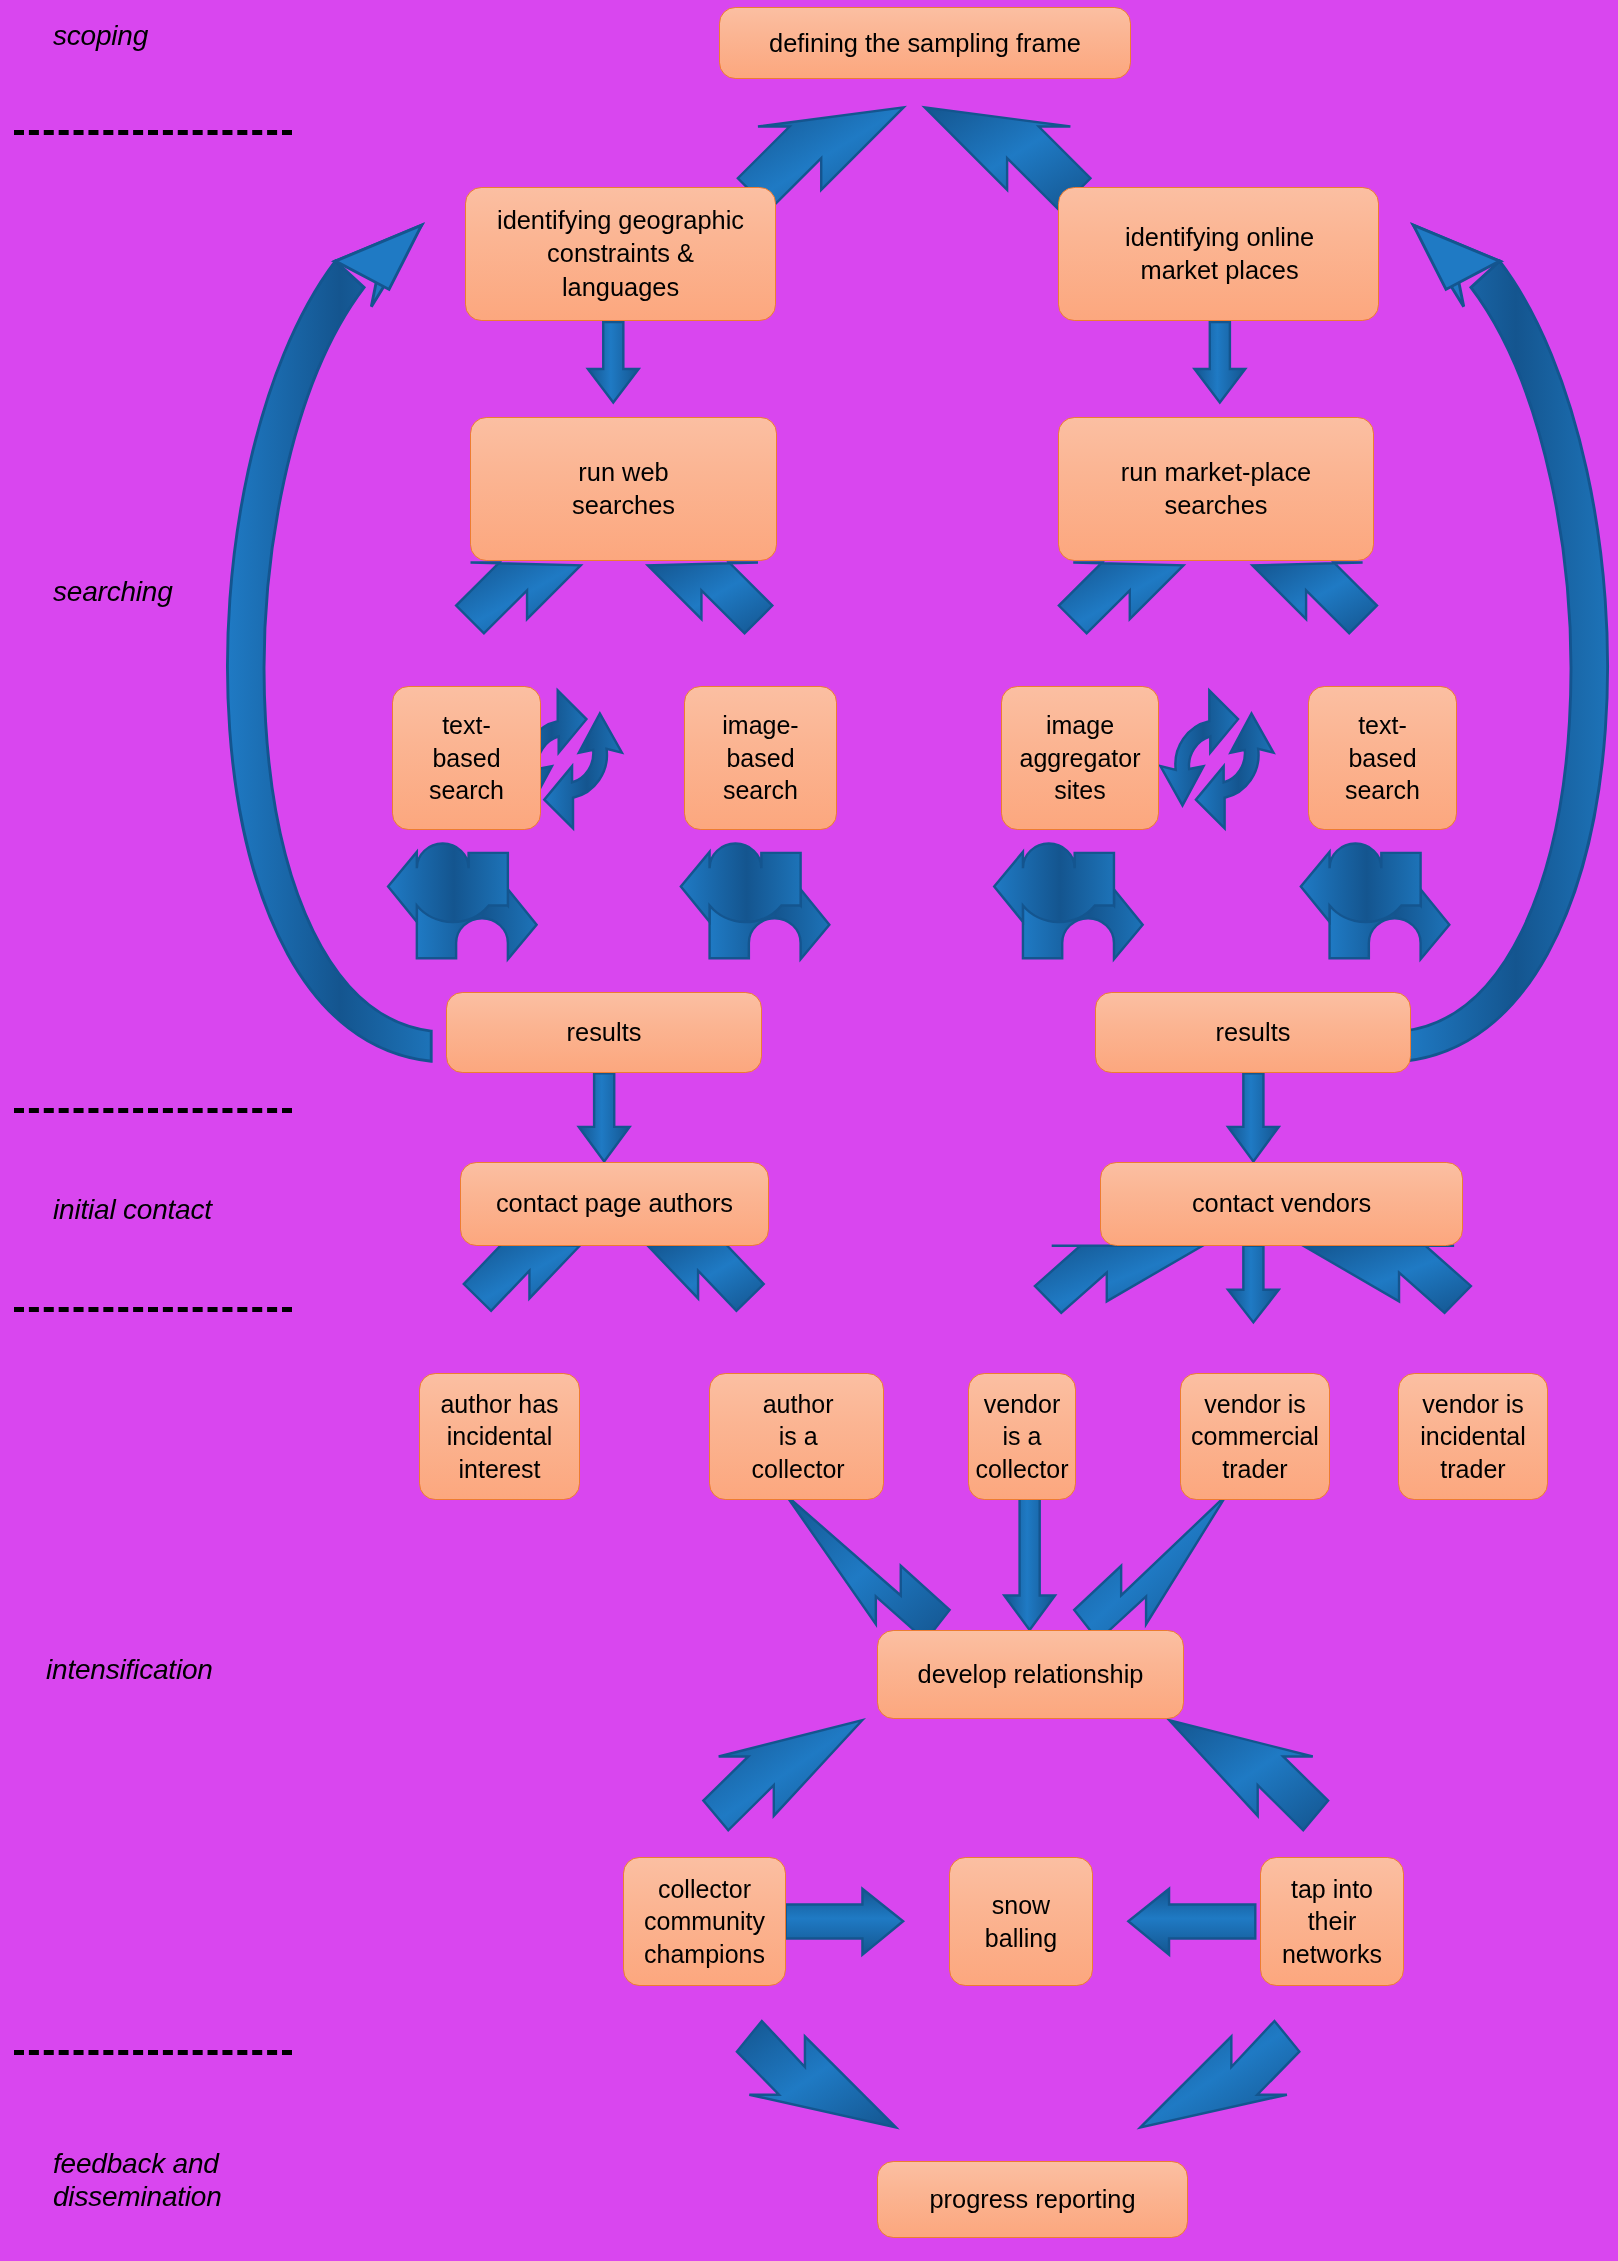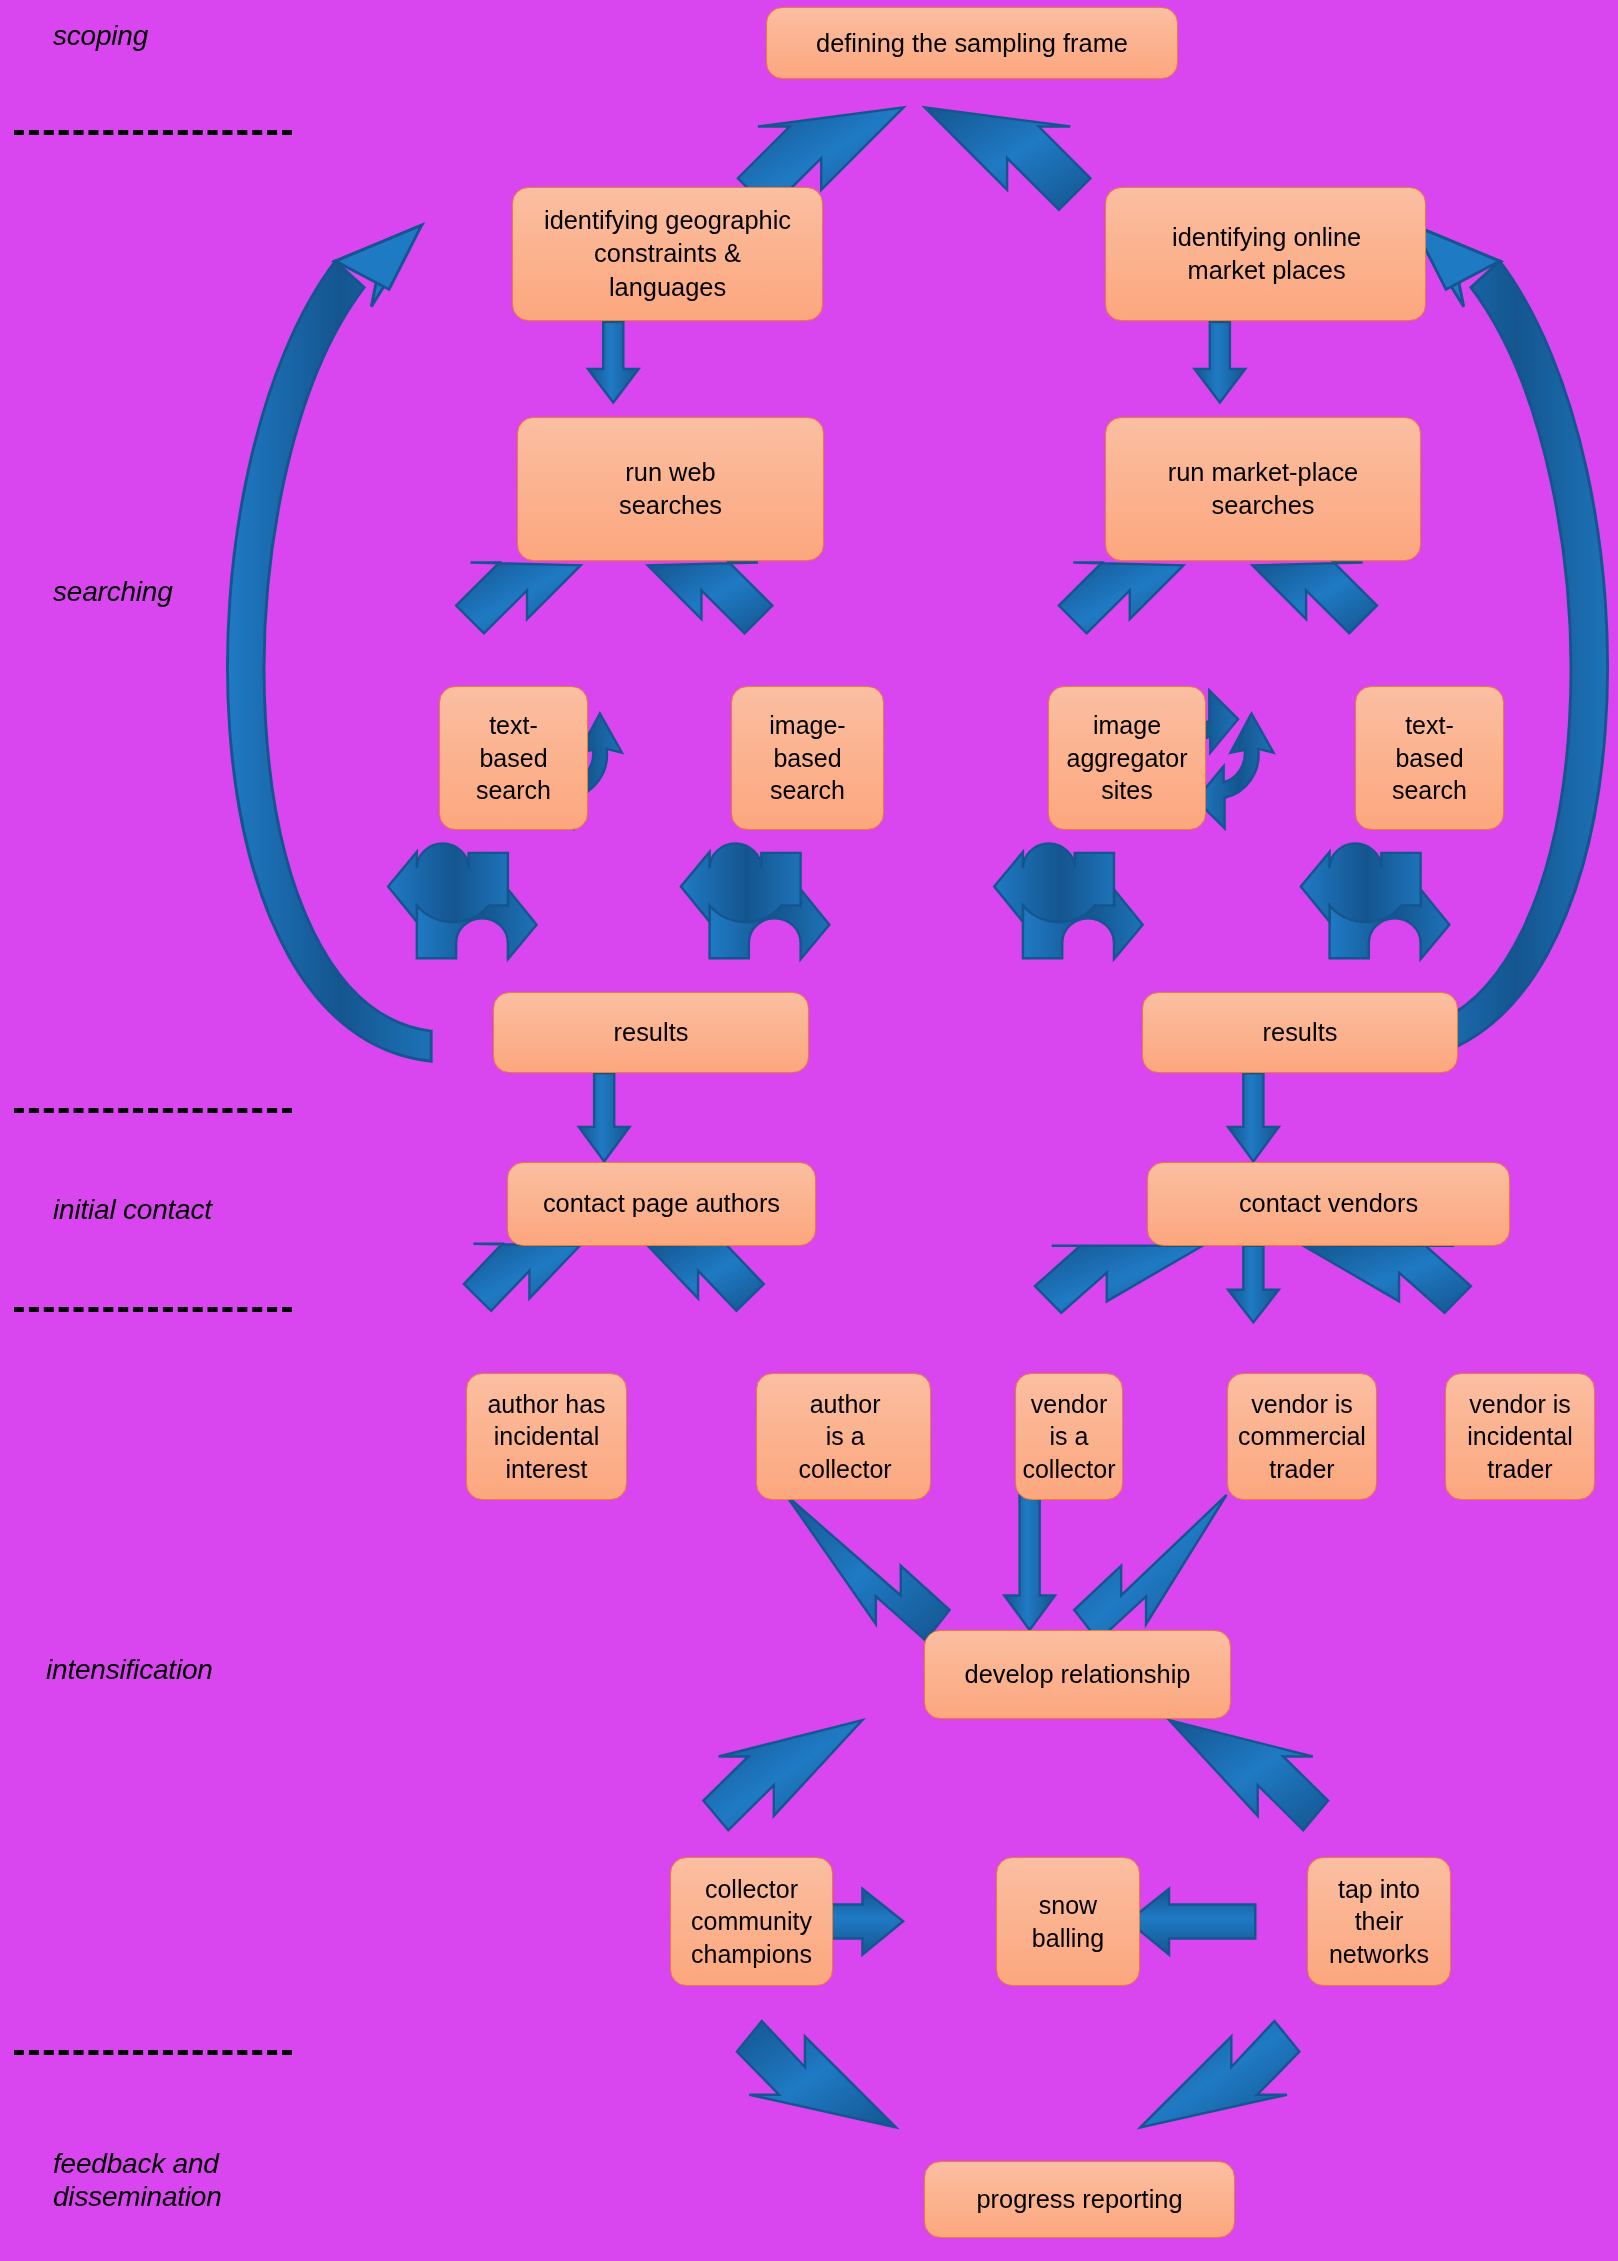--- a/index.html
+++ b/index.html
@@ -44,21 +44,20 @@
     display: flex;
     align-items: center;
     justify-content: center;
     text-align: center;
     color: #000000;
     font-size: 25.4px;
     line-height: 1.30;
     font-family: "Liberation Sans", sans-serif;
     white-space: pre-line;
     padding: 2.9px 4.8px;
-    margin-left: 47px;
   }
   .node.small { font-size: 25px; }
   
   #arrows {
     position: absolute;
     left: 0;
     top: 0;
     width: 1618px;
     height: 2261px;
     pointer-events: none;

